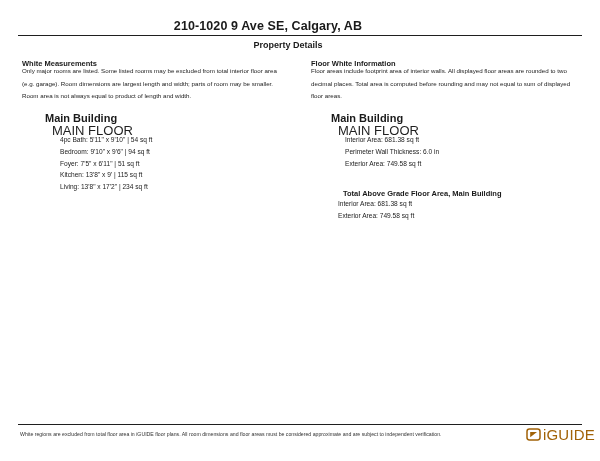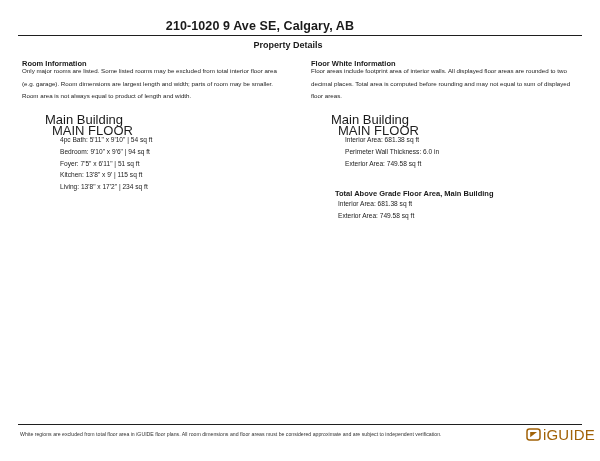--- a/index.html
+++ b/index.html
@@ -6,21 +6,21 @@
   .page{
     position:relative;
     width:600px;height:461px;
     background:#ffffff;
     font-family:"Liberation Sans","DejaVu Sans",sans-serif;
     color:#1a1a1a;
     overflow:hidden;
   }
   .abs{position:absolute;}
   .page-title{
-    left:0;top:19px;width:520px;
+    left:8px;top:19px;width:520px;
     text-align:center;
     font-size:12.5px;font-weight:bold;
     letter-spacing:.1px;
   }
   .rule{
     height:0;border-top:1px solid #1f1f1f;
     left:18px;right:18px;
   }
   .top-rule{top:35px;}
   .bottom-rule{top:424px;}
@@ -36,34 +36,34 @@
   .rm-heading{left:22px;top:59px;}
   .fa-heading{left:311px;top:59px;}
   .desc{
     font-size:6.2px;line-height:12.6px;
     color:#222222;
   }
   .desc div{white-space:nowrap;}
   .rm-desc{left:22px;top:65px;}
   .fa-desc{left:311px;top:65px;}
   .building-name{
-    font-size:13px;font-weight:normal;white-space:nowrap;
+    font-size:11px;font-weight:bold;white-space:nowrap;
   }
   .rm-building-name{left:45px;top:112px;}
   .fa-building-name{left:331px;top:112px;}
   .floor-label{
     font-size:13px;white-space:nowrap;color:#1f1f1f;
   }
   .rm-floor{left:52px;top:123px;}
   .fa-floor{left:338px;top:123px;}
   .line-list{font-size:6.6px;color:#222222;}
   .line-list div{white-space:nowrap;}
   .rm-rooms{left:60px;top:134px;line-height:11.8px;}
   .fa-details{left:345px;top:134px;line-height:12.2px;}
-  .total-heading{left:335px;top:189px;}
+  .total-heading{left:343px;top:189px;}
   .total-details{left:338px;top:198px;line-height:12.2px;}
   .disclaimer{
     left:20px;top:431px;
     font-size:5.2px;color:#333333;
     white-space:nowrap;
   }
   .logo{
     right:5px;top:427px;
     display:flex;align-items:center;gap:2px;
     color:#7ca9d1;
@@ -77,21 +77,21 @@
 </style>
 </head>
 <body>
 
 <div class="page">
 
   <div class="abs page-title">210-1020 9 Ave SE, Calgary, AB</div>
   <div class="abs rule top-rule"></div>
   <div class="abs page-subtitle">Property Details</div>
 
-  <div class="abs section-heading rm-heading">Room Information</div>
+  <div class="abs section-heading rm-heading">White Measurements</div>
   <div class="abs desc rm-desc">
     <div>Only major rooms are listed. Some listed rooms may be excluded from total interior floor area</div>
     <div>(e.g. garage). Room dimensions are largest length and width; parts of room may be smaller.</div>
     <div>Room area is not always equal to product of length and width.</div>
   </div>
   <div class="abs building-name rm-building-name">Main Building</div>
   <div class="abs floor-label rm-floor">MAIN FLOOR</div>
   <div class="abs line-list rm-rooms">
     <div>4pc Bath: 5'11" x 9'10" | 54 sq ft</div>
     <div>Bedroom: 9'10" x 9'6" | 94 sq ft</div>

